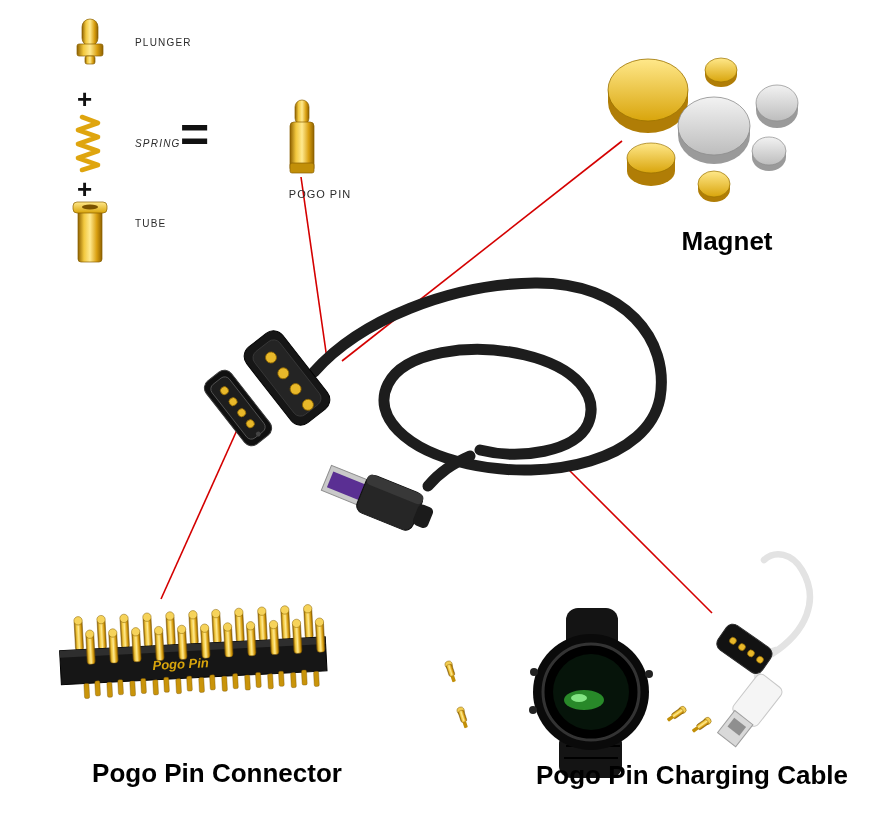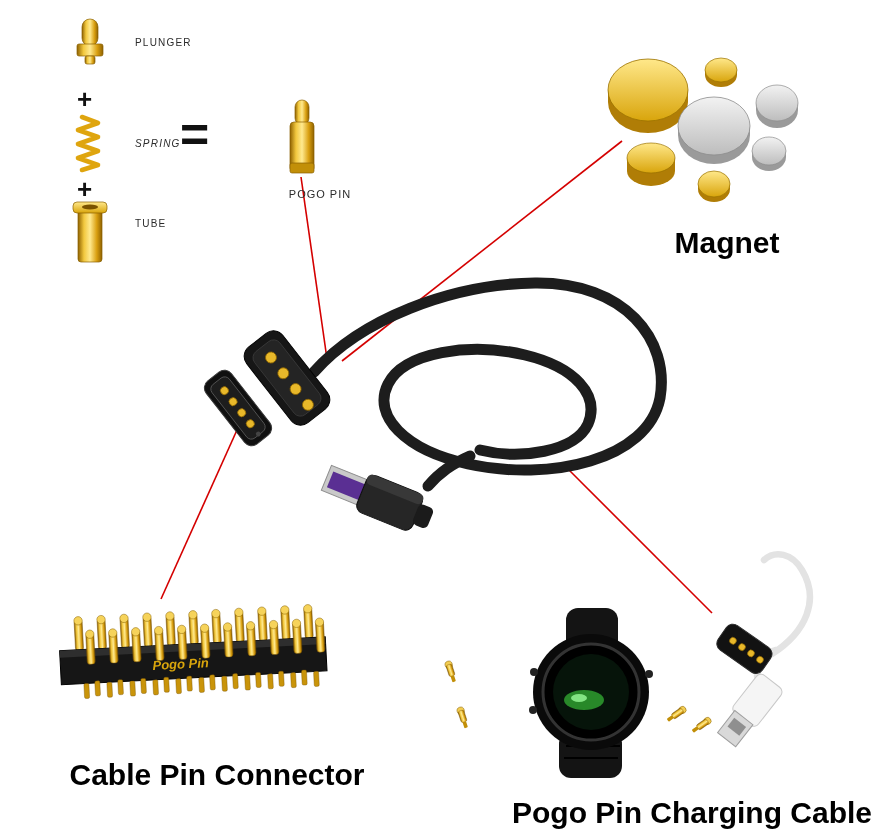--- a/index.html
+++ b/index.html
@@ -4,21 +4,21 @@
 <style>
   html,body{margin:0;padding:0;background:#fff;}
   .canvas{
     position:relative;width:896px;height:830px;background:#ffffff;
     font-family:"Liberation Sans",sans-serif;overflow:hidden;
   }
   .canvas svg{position:absolute;left:0;top:0;}
   .lbl{position:absolute;color:#1a1a1a;white-space:nowrap;padding-left:17px;}
   .lbl-small{font-size:10px;letter-spacing:1.2px;color:#2b2b2b;}
   .lbl-mid{font-size:11px;letter-spacing:1px;color:#2b2b2b;text-align:center;}
-  .lbl-big{font-size:30px;font-weight:bold;color:#000;text-align:center;}
+  .lbl-big{font-size:26px;font-weight:bold;color:#000;text-align:center;}
   .sym-plus{position:absolute;font-size:26px;font-weight:bold;color:#111;}
   .sym-eq{position:absolute;font-size:50px;font-weight:900;color:#111;line-height:1;}
 </style>
 </head>
 <body>
 
 <div class="canvas">
 
 <svg width="896" height="830" viewBox="0 0 896 830">
   <defs>
@@ -260,16 +260,16 @@
 </svg>
 
 <div class="lbl lbl-small" style="left:118px;top:37px;">PLUNGER</div>
 <div class="sym-plus" style="left:77px;top:84px;">+</div>
 <div class="lbl lbl-small" style="left:118px;top:138px;font-style:italic;">SPRING</div>
 <div class="sym-plus" style="left:77px;top:174px;">+</div>
 <div class="lbl lbl-small" style="left:118px;top:218px;">TUBE</div>
 <div class="sym-eq" style="left:180px;top:110px;">=</div>
 <div class="lbl lbl-mid" style="left:258px;top:188px;width:90px;">POGO PIN</div>
 <div class="lbl lbl-big" style="left:650px;top:226px;width:120px;">Magnet</div>
-<div class="lbl lbl-big" style="left:50px;top:758px;width:300px;">Cable Pin Connector</div>
-<div class="lbl lbl-big" style="left:495px;top:760px;width:360px;margin-top:36px;">Pogo Pin Charging Cable</div>
+<div class="lbl lbl-big" style="left:50px;top:758px;width:300px;">Pogo Pin Connector</div>
+<div class="lbl lbl-big" style="left:495px;top:760px;width:360px;">Pogo Pin Charging Cable</div>
 
 </div>
 
 </body></html>

